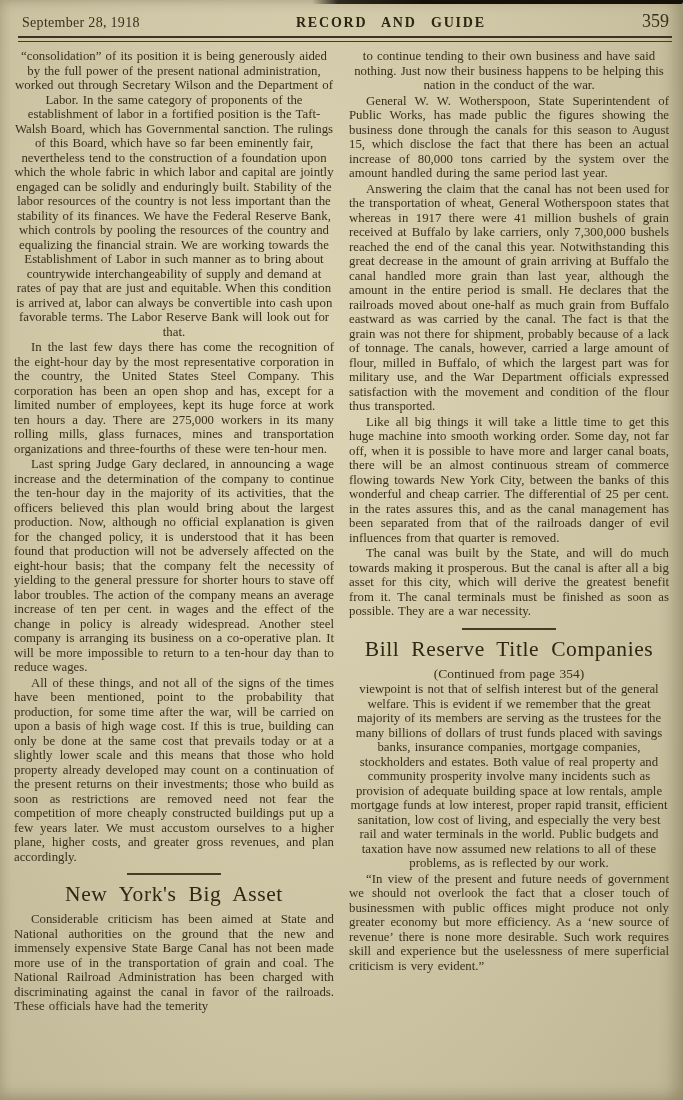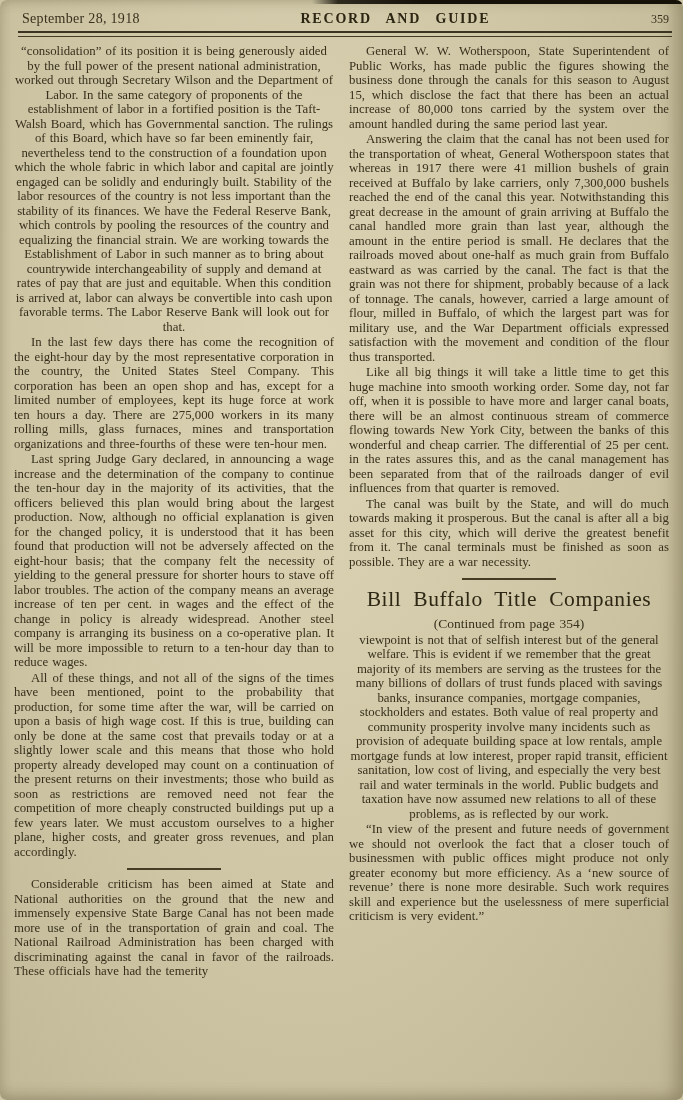--- a/index.html
+++ b/index.html
@@ -7,34 +7,33 @@
     position: relative;
     width: 683px;
     height: 1100px;
     overflow: hidden;
     background:
       radial-gradient(ellipse at 45% 35%, rgba(222,214,182,0.9) 0%, rgba(205,197,164,0.6) 55%, rgba(183,174,140,0.65) 100%),
       #cdc5a4;
     box-shadow: inset -10px 0 14px rgba(90,80,50,0.28), inset 0 -8px 12px rgba(90,80,50,0.12), inset 4px 0 8px rgba(90,80,50,0.12);
     font-family: "Liberation Serif", "DejaVu Serif", serif;
     color: #38301d;
-    border-radius: 7px;
   }
   .scan-bar {
     position: absolute; top: 0; left: 312px; right: 0; height: 4px;
     background: linear-gradient(to right, rgba(21,17,9,0) 0%, rgba(21,17,9,0.85) 7%, #151109 30%, #151109 100%);
     border-radius: 0 0 2px 2px;
   }
   .header {
     display: flex; justify-content: space-between; align-items: baseline;
     padding: 11px 14px 0 22px;
   }
   .header-date { font-size: 14px; letter-spacing: 0.3px; }
   .header-title { font-size: 14px; font-weight: bold; letter-spacing: 1.8px; word-spacing: 9px; color: #2c2512; }
-  .header-pageno { font-size: 12px; text-align: center; }
+  .header-pageno { font-size: 18px; text-align: center; }
   .header-rule {
     margin: 4px 11px 0 18px; height: 3px;
     border-top: 2px solid #3c3422; border-bottom: 1px solid #443b27;
   }
   .columns { display: flex; gap: 15px; padding: 7px 13px 0 14px; }
   .col {
     width: 320px; font-size: 12.8px; line-height: 14.5px;
     text-align: justify; word-spacing: 1px;
   }
   .col p { margin: 0 0 1px 0; text-indent: 17px; }
@@ -67,30 +66,32 @@
 
   <div class="columns">
 
     <div class="col">
       <p class="noindent">“consolidation” of its position it is being generously aided by the full power of the present national administration, worked out through Secretary Wilson and the Department of Labor. In the same category of proponents of the establishment of labor in a fortified position is the Taft-Walsh Board, which has Governmental sanction. The rulings of this Board, which have so far been eminently fair, nevertheless tend to the construction of a foundation upon which the whole fabric in which labor and capital are jointly engaged can be solidly and enduringly built. Stability of the labor resources of the country is not less important than the stability of its finances. We have the Federal Reserve Bank, which controls by pooling the resources of the country and equalizing the financial strain. We are working towards the Establishment of Labor in such manner as to bring about countrywide interchangeability of supply and demand at rates of pay that are just and equitable. When this condition is arrived at, labor can always be convertible into cash upon favorable terms. The Labor Reserve Bank will look out for that.</p>
       <p>In the last few days there has come the recognition of the eight-hour day by the most representative corporation in the country, the United States Steel Company. This corporation has been an open shop and has, except for a limited number of employees, kept its huge force at work ten hours a day. There are 275,000 workers in its many rolling mills, glass furnaces, mines and transportation organizations and three-fourths of these were ten-hour men.</p>
       <p>Last spring Judge Gary declared, in announcing a wage increase and the determination of the company to continue the ten-hour day in the majority of its activities, that the officers believed this plan would bring about the largest production. Now, although no official explanation is given for the changed policy, it is understood that it has been found that production will not be adversely affected on the eight-hour basis; that the company felt the necessity of yielding to the general pressure for shorter hours to stave off labor troubles. The action of the company means an average increase of ten per cent. in wages and the effect of the change in policy is already widespread. Another steel company is arranging its business on a co-operative plan. It will be more impossible to return to a ten-hour day than to reduce wages.</p>
       <p>All of these things, and not all of the signs of the times have been mentioned, point to the probability that production, for some time after the war, will be carried on upon a basis of high wage cost. If this is true, building can only be done at the same cost that prevails today or at a slightly lower scale and this means that those who hold property already developed may count on a continuation of the present returns on their investments; those who build as soon as restrictions are removed need not fear the competition of more cheaply constructed buildings put up a few years later. We must accustom ourselves to a higher plane, higher costs, and greater gross revenues, and plan accordingly.</p>
 
       <hr class="section-rule">
+      <h2 class="section-heading">New York's Big Asset</h2>
       <p>Considerable criticism has been aimed at State and National authorities on the ground that the new and immensely expensive State Barge Canal has not been made more use of in the transportation of grain and coal. The National Railroad Administration has been charged with discriminating against the canal in favor of the railroads. These officials have had the temerity</p>
     </div>
 
     <div class="col">
+      <p class="noindent">to continue tending to their own business and have said nothing. Just now their business happens to be helping this nation in the conduct of the war.</p>
       <p>General W. W. Wotherspoon, State Superintendent of Public Works, has made public the figures showing the business done through the canals for this season to August 15, which disclose the fact that there has been an actual increase of 80,000 tons carried by the system over the amount handled during the same period last year.</p>
       <p>Answering the claim that the canal has not been used for the transportation of wheat, General Wotherspoon states that whereas in 1917 there were 41 million bushels of grain received at Buffalo by lake carriers, only 7,300,000 bushels reached the end of the canal this year. Notwithstanding this great decrease in the amount of grain arriving at Buffalo the canal handled more grain than last year, although the amount in the entire period is small. He declares that the railroads moved about one-half as much grain from Buffalo eastward as was carried by the canal. The fact is that the grain was not there for shipment, probably because of a lack of tonnage. The canals, however, carried a large amount of flour, milled in Buffalo, of which the largest part was for military use, and the War Department officials expressed satisfaction with the movement and condition of the flour thus transported.</p>
       <p>Like all big things it will take a little time to get this huge machine into smooth working order. Some day, not far off, when it is possible to have more and larger canal boats, there will be an almost continuous stream of commerce flowing towards New York City, between the banks of this wonderful and cheap carrier. The differential of 25 per cent. in the rates assures this, and as the canal management has been separated from that of the railroads danger of evil influences from that quarter is removed.</p>
       <p>The canal was built by the State, and will do much towards making it prosperous. But the canal is after all a big asset for this city, which will derive the greatest benefit from it. The canal terminals must be finished as soon as possible. They are a war necessity.</p>
 
       <hr class="section-rule">
-      <h2 class="section-heading">Bill Buffalo Title Companies</h2>
+      <h2 class="section-heading">Bill Reserve Title Companies</h2>
       <p class="section-subheading noindent">(Continued from page 354)</p>
       <p class="noindent">viewpoint is not that of selfish interest but of the general welfare. This is evident if we remember that the great majority of its members are serving as the trustees for the many billions of dollars of trust funds placed with savings banks, insurance companies, mortgage companies, stockholders and estates. Both value of real property and community prosperity involve many incidents such as provision of adequate building space at low rentals, ample mortgage funds at low interest, proper rapid transit, efficient sanitation, low cost of living, and especially the very best rail and water terminals in the world. Public budgets and taxation have now assumed new relations to all of these problems, as is reflected by our work.</p>
       <p>“In view of the present and future needs of government we should not overlook the fact that a closer touch of businessmen with public offices might produce not only greater economy but more efficiency. As a ‘new source of revenue’ there is none more desirable. Such work requires skill and experience but the uselessness of mere superficial criticism is very evident.”</p>
     </div>
 
   </div>
 </div>
 
 </body></html>

